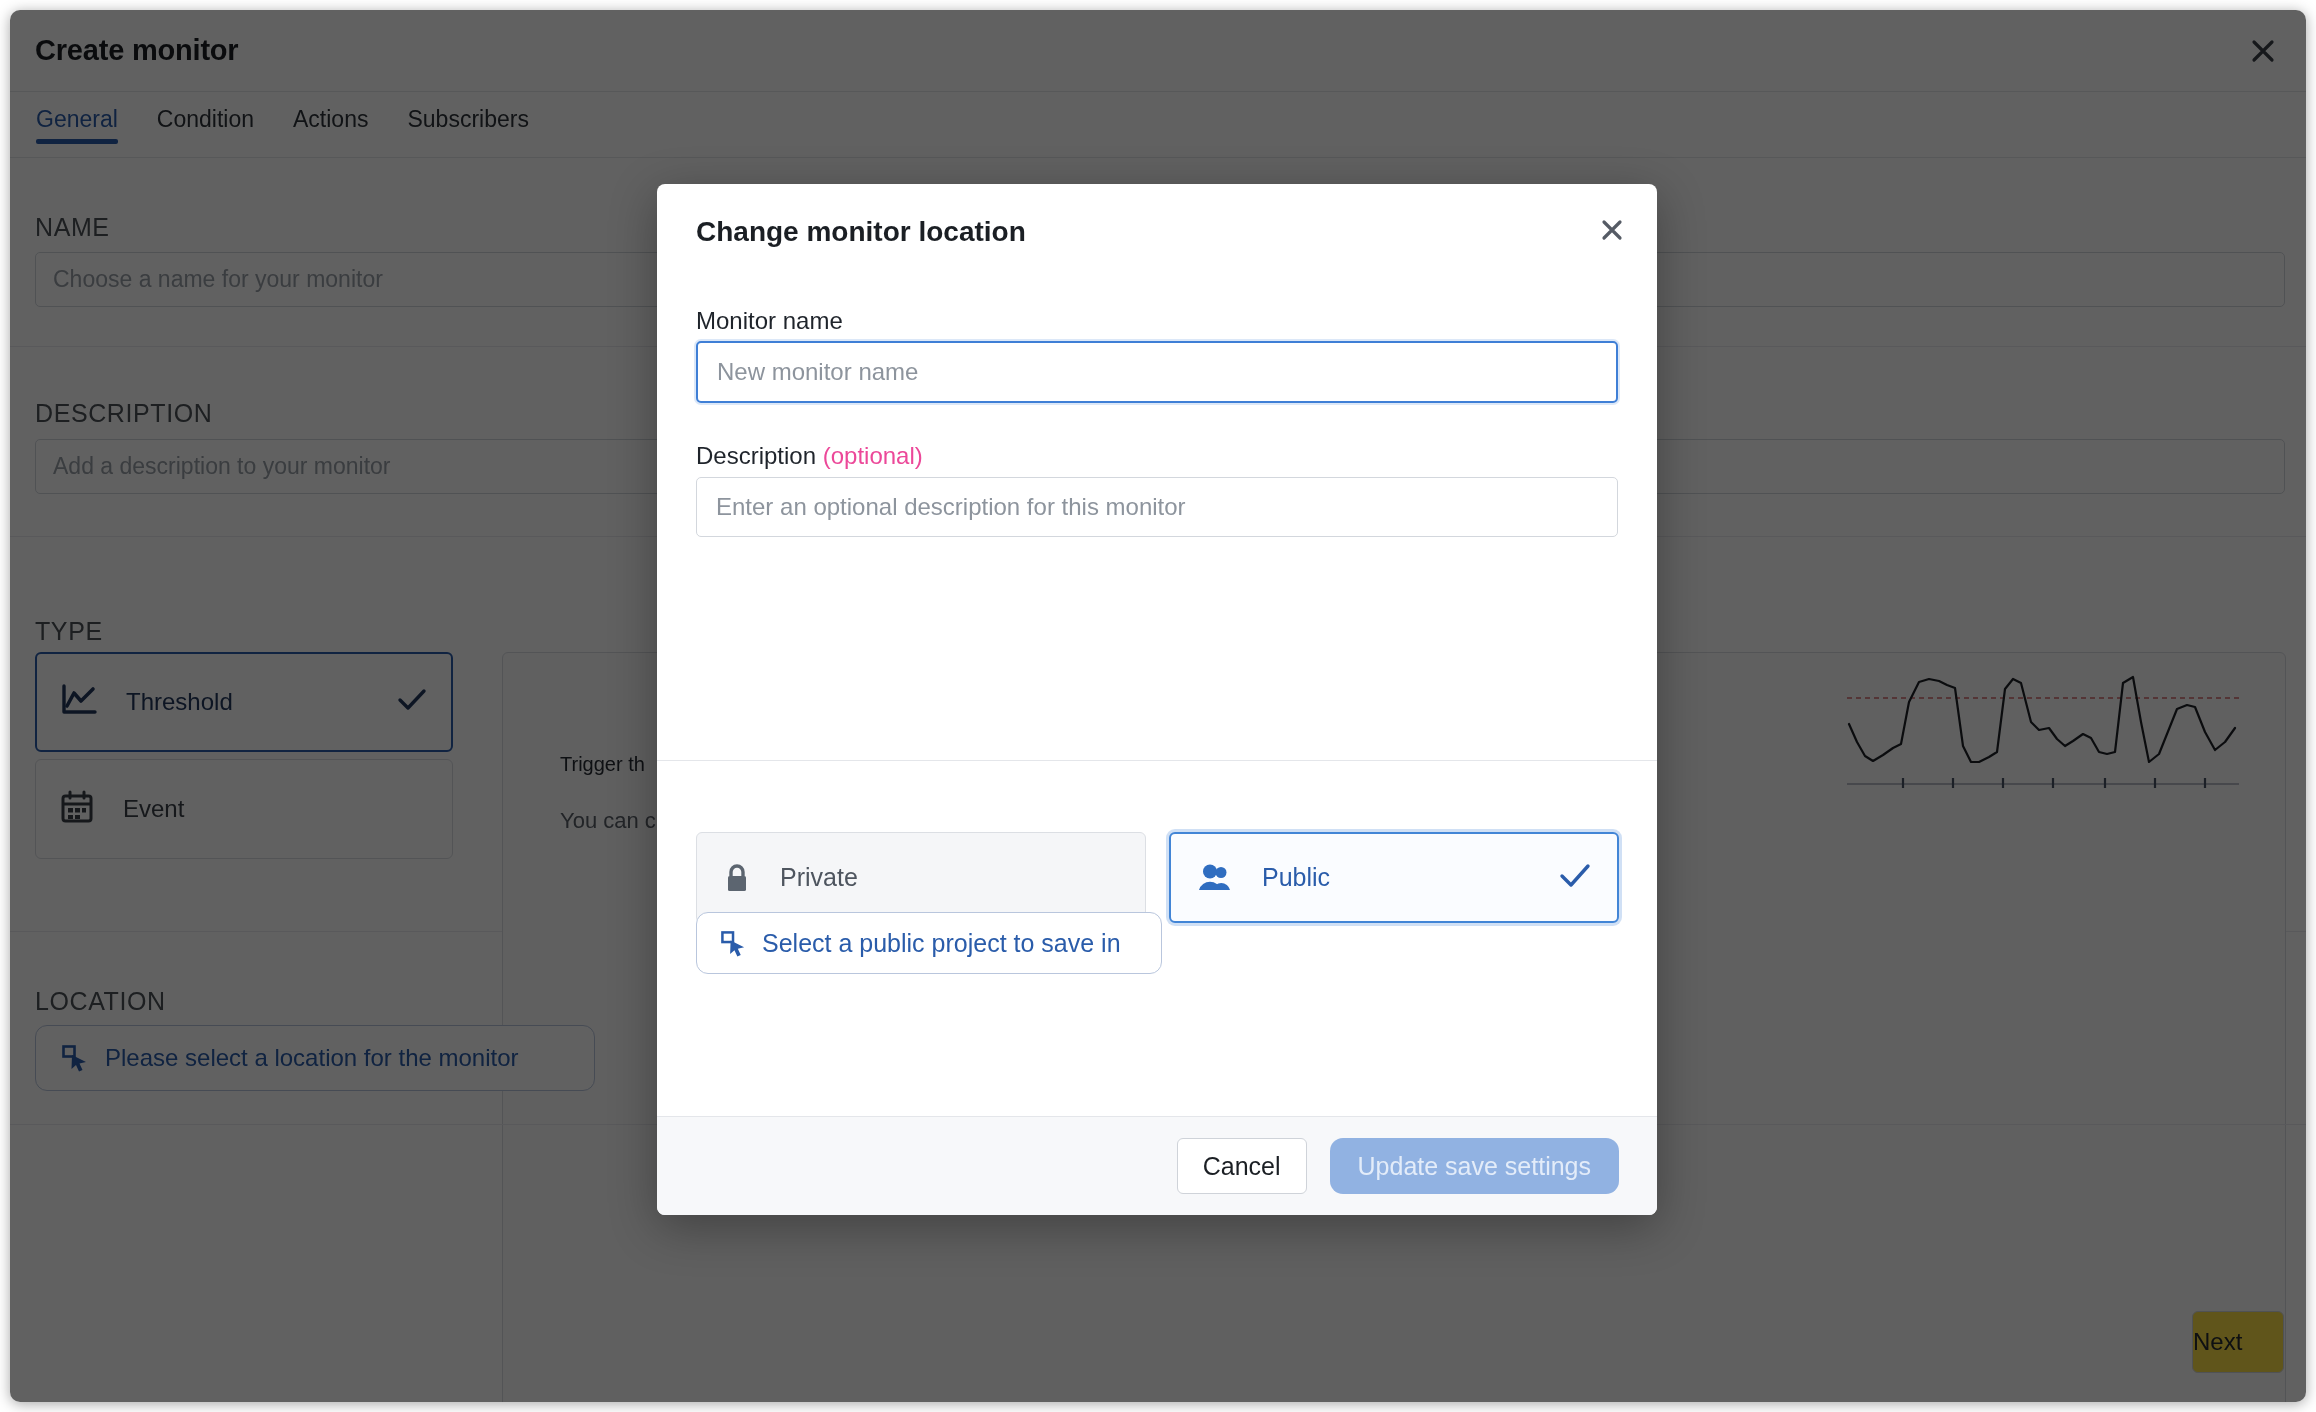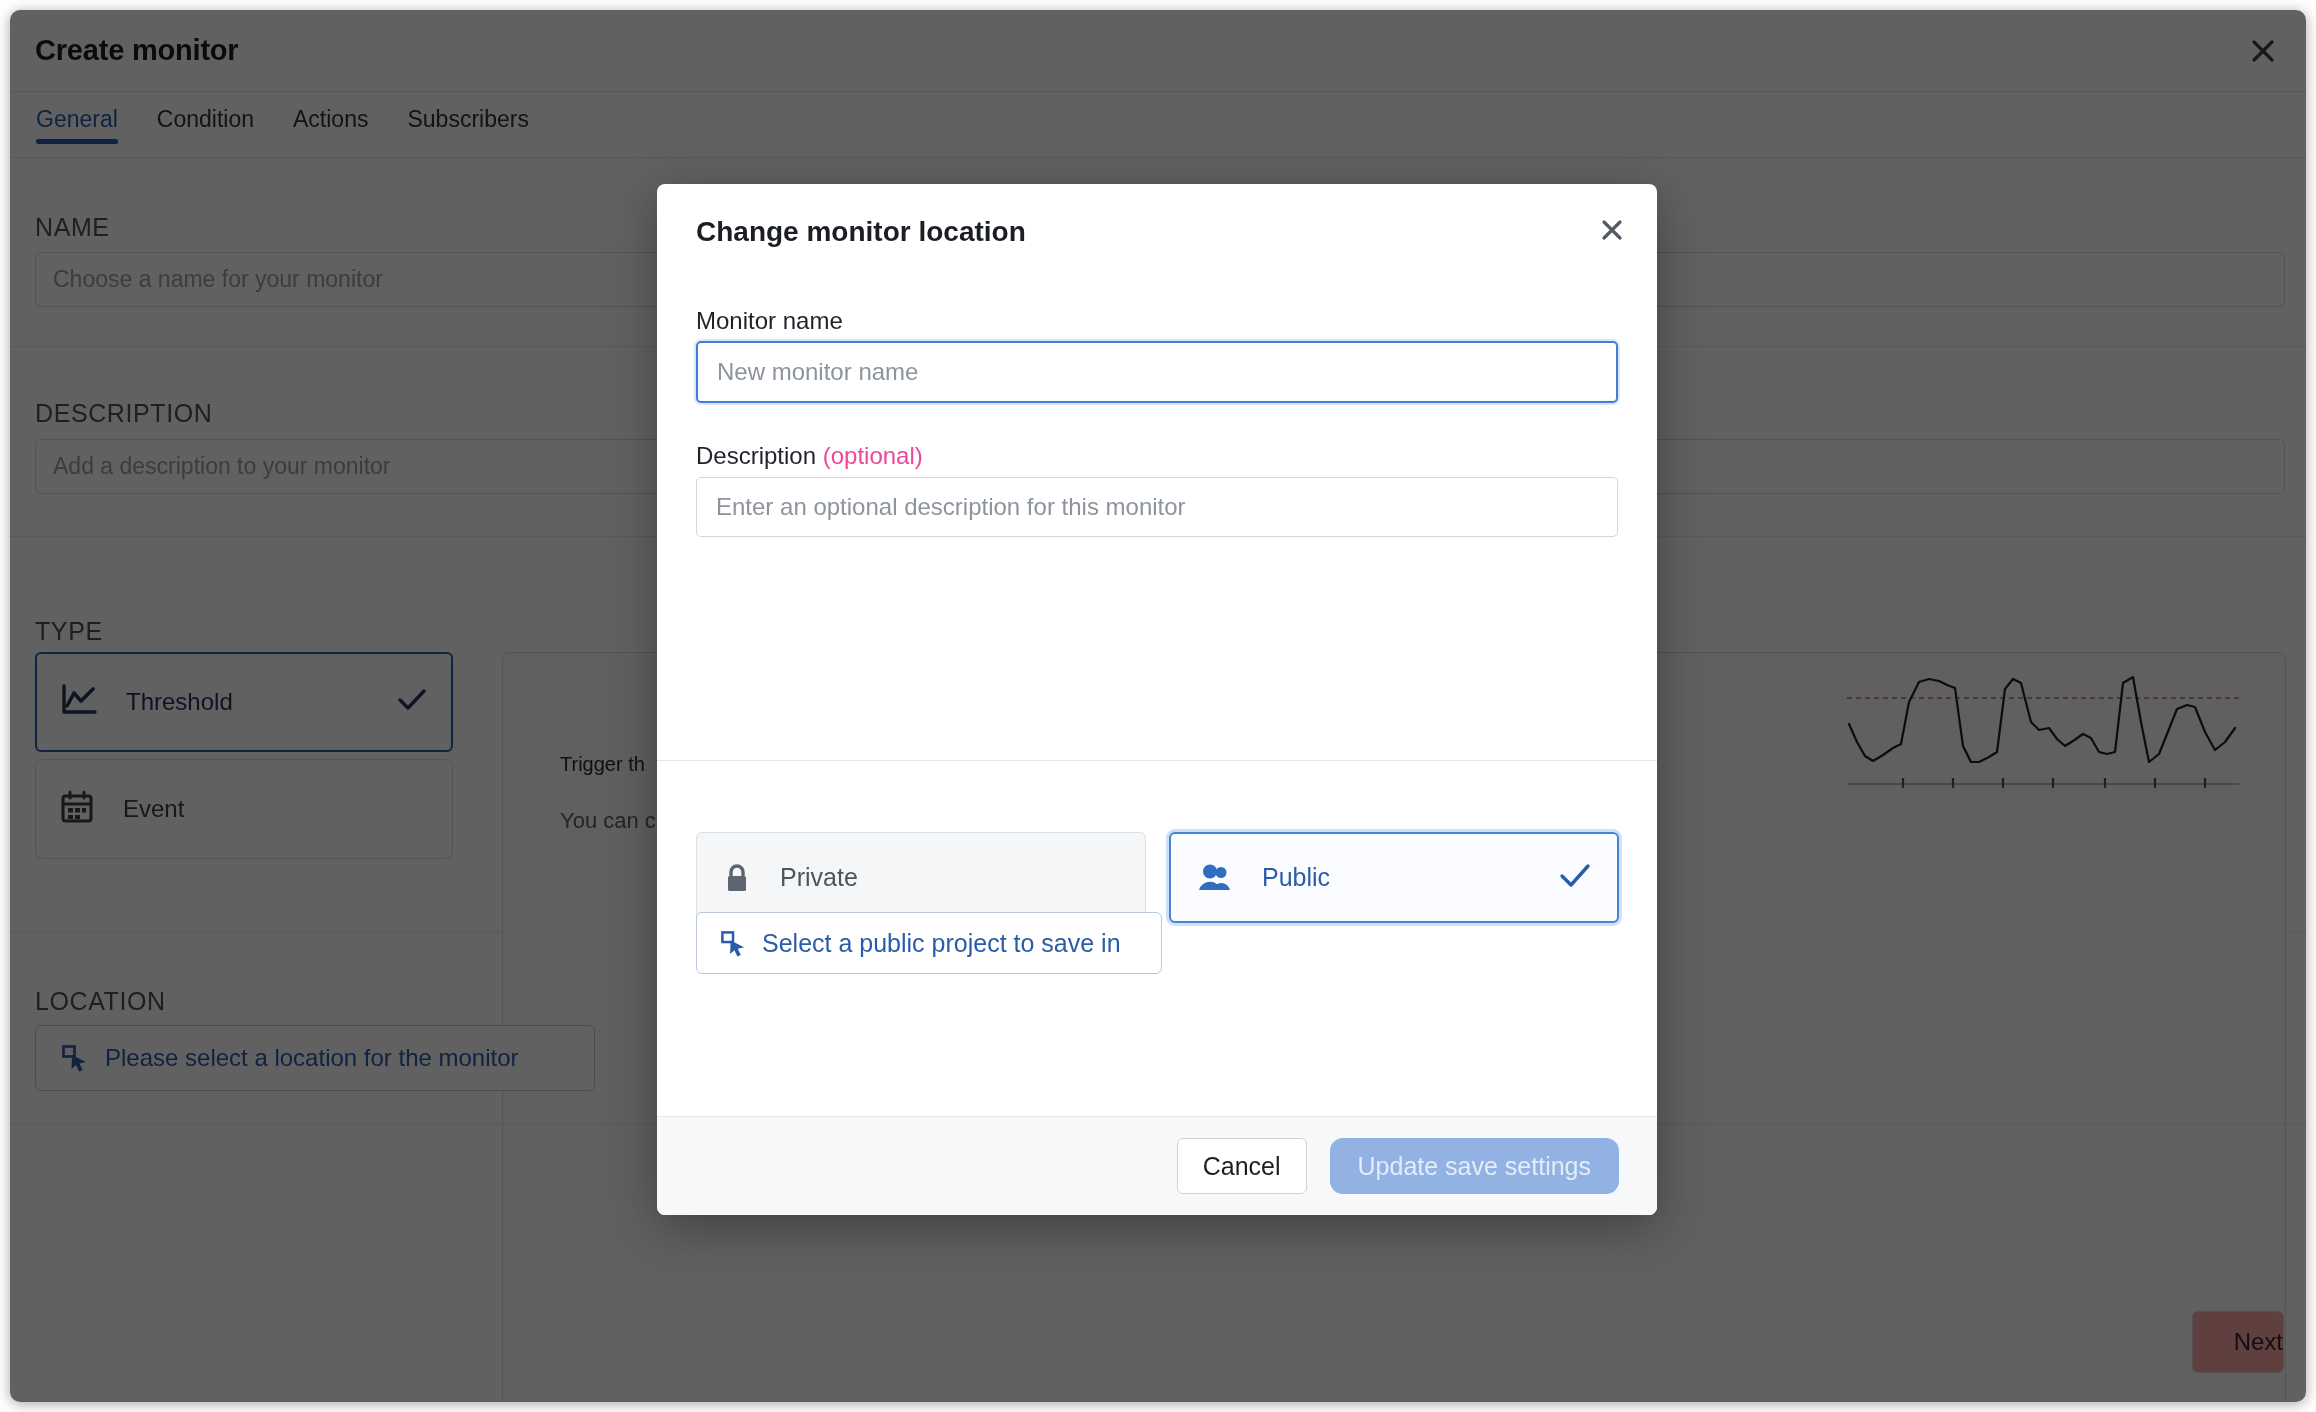--- a/index.html
+++ b/index.html
@@ -162,40 +162,39 @@
     color: #272c33;
   }
   .panel-line2 {
     font-size: 22px;
     color: #5a6068;
   }
 
   .link-btn {
     box-sizing: border-box;
     border: 1px solid #b9c6dd;
-    border-radius: 6px;
+    border-radius: 12px;
     display: flex;
     align-items: center;
     color: #2a5caa;
     font-size: 24px;
     background: #fff;
   }
 
   .next-btn {
     position: absolute;
     box-sizing: border-box;
     border: 1px solid #d3d7dd;
     border-radius: 6px;
-    background: #fca5a5;
-    display: flex;
-    align-items: center;
-    justify-content: flex-end;
+    background: #fde047;
+    display: flex;
+    align-items: center;
+    justify-content: flex-start;
     font-size: 24px;
     color: #262b31;
-    padding-left: 40px;
   }
 
   
   #modal {
     position: absolute;
     left: 657px;
     top: 184px;
     width: 1000px;
     height: 1031px;
     background: #ffffff;

